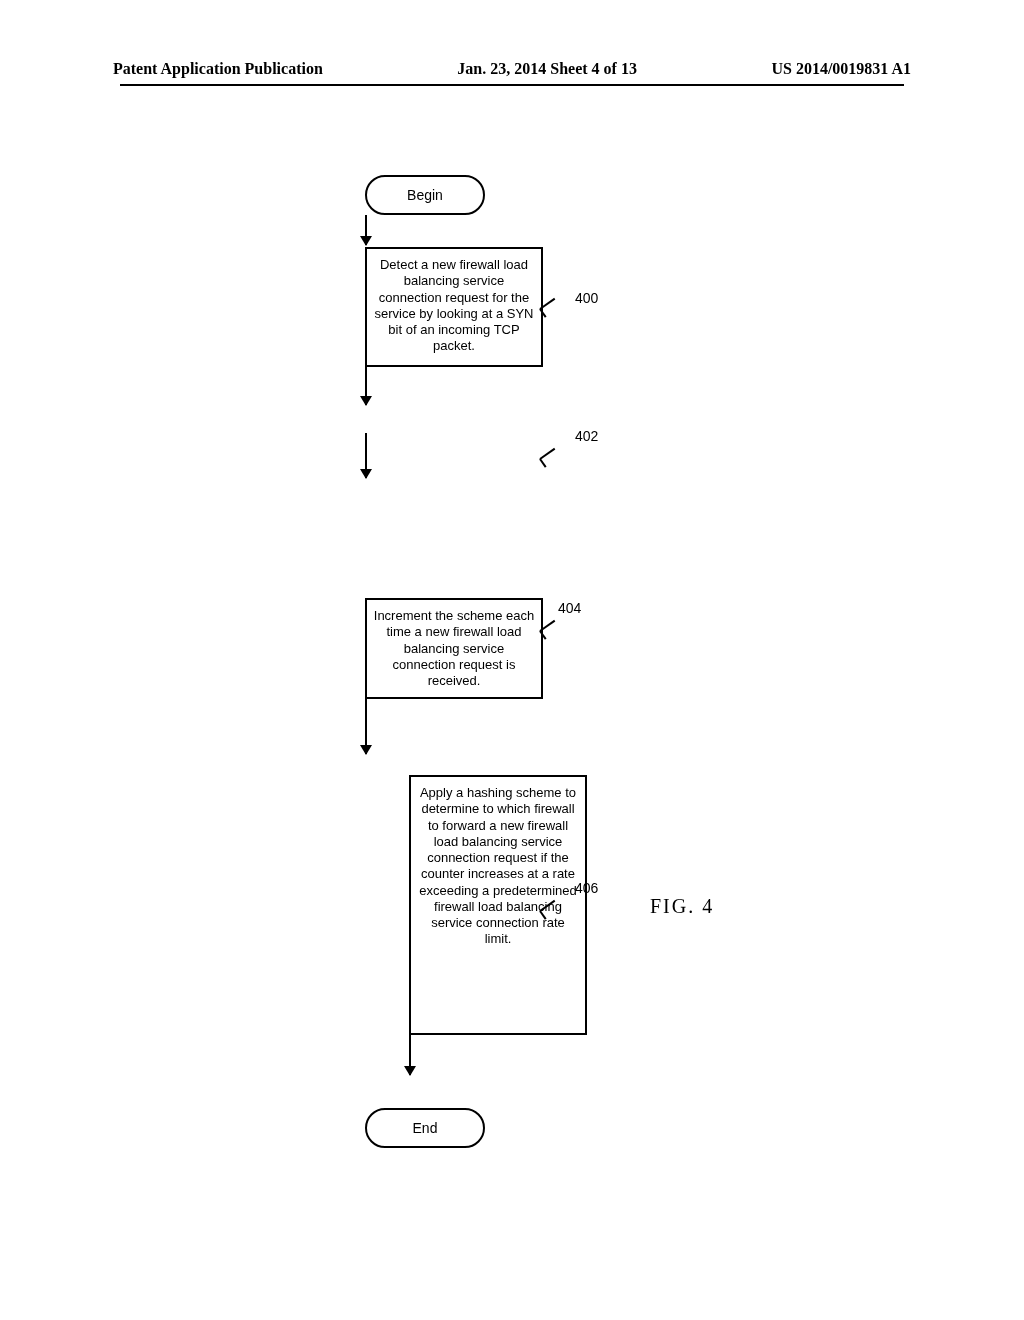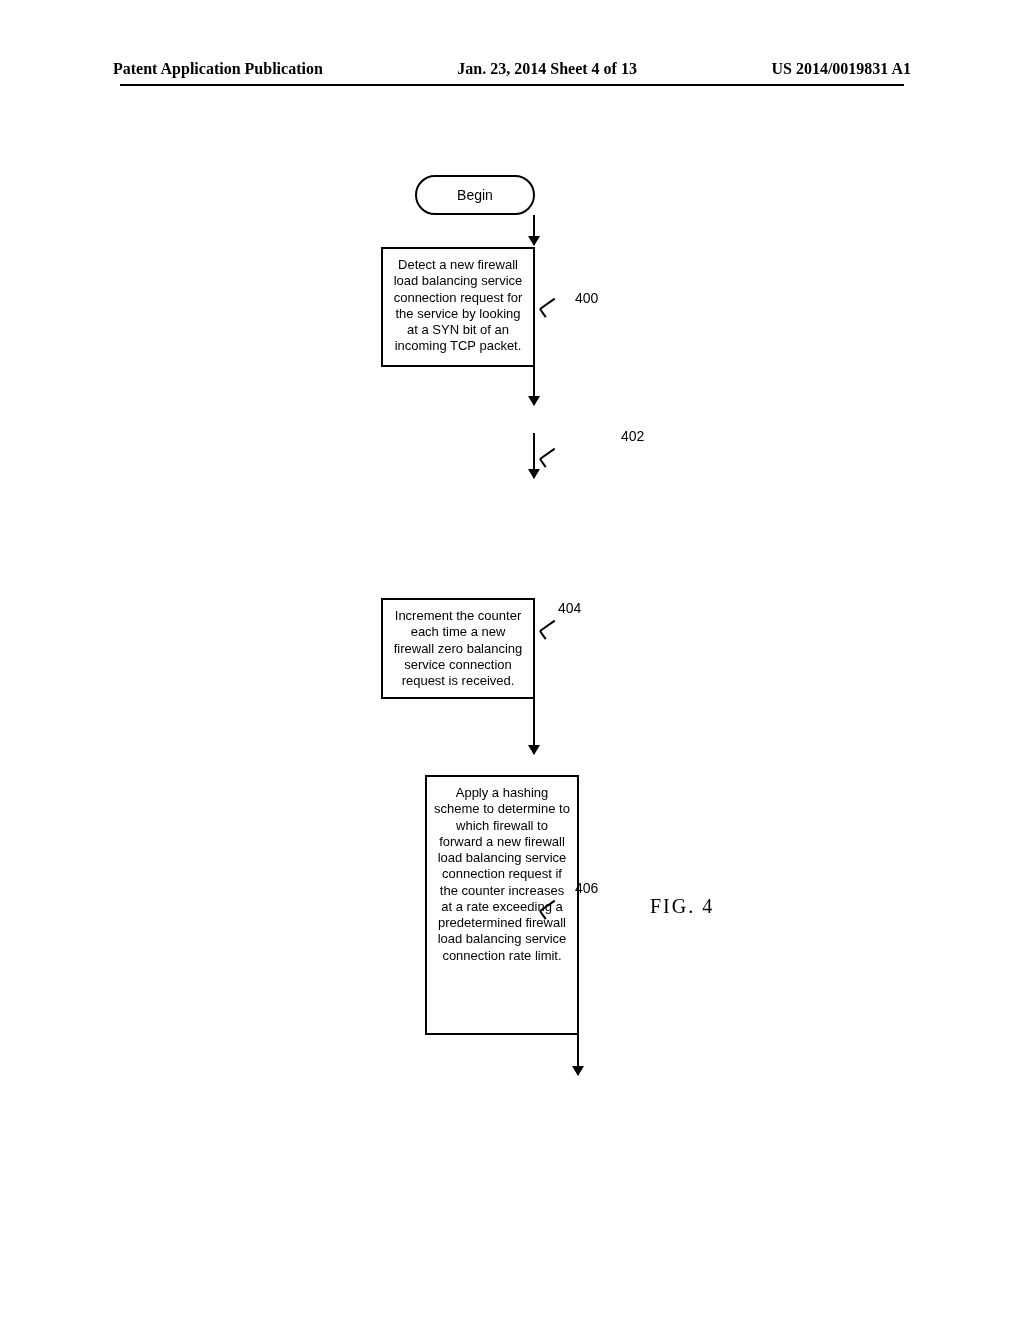--- a/index.html
+++ b/index.html
@@ -33,37 +33,37 @@
     background: #000;
   }
 
   
   .col {
     position: absolute;
     left: 365px;
     width: 170px;
     display: flex;
     flex-direction: column;
-    align-items: flex-end;
+    align-items: flex-start;
   }
 
   .terminator {
     width: 120px;
     height: 40px;
     border: 2px solid #000;
     border-radius: 20px;
     display: flex;
     align-items: center;
     justify-content: center;
     font-size: 14px;
     background: #fff;
   }
 
   .box {
-    width: 154px;
+    width: 178px;
     border: 2px solid #000;
     padding: 8px 6px;
     font-size: 13px;
     text-align: center;
     background: #fff;
     line-height: 1.25;
   }
   .box.wide { min-height: 120px; }
 
   .arrow-v {
@@ -142,37 +142,42 @@
       <span>Detect a new firewall load balancing service connection request for the service by looking at a SYN bit of an incoming TCP packet.</span>
     </div>
     <div class="arrow-v" style="height:38px;"></div>
   </div>
   <span class="ref-label" style="top:290px; left:575px;">400</span>
   <span class="ref-tick" style="top:298px; left:540px;"></span>
 
   <div class="col" style="top:433px;">
     <div class="arrow-v" style="height:45px;"></div>
   </div>
-  <span class="ref-label" style="top:428px; left:575px;margin-left:46px;">402</span>
+  <span class="ref-label" style="top:428px; left:575px;">402</span>
   <span class="ref-tick" style="top:448px; left:540px;"></span>
 
   <div class="col" style="top:598px;">
     <div class="box">
-      <span>Increment the counter each time a new firewall zero balancing service connection request is received.</span>
+      <span>Increment the scheme each time a new firewall load balancing service connection request is received.</span>
     </div>
     <div class="arrow-v" style="height:55px;"></div>
   </div>
   <span class="ref-label" style="top:600px; left:558px;">404</span>
   <span class="ref-tick" style="top:620px; left:540px;"></span>
 
   <div class="col" style="top:775px;margin-left:44px;">
     <div class="box" style="min-height:260px;">
       <span>Apply a hashing scheme to determine to which firewall to forward a new firewall load balancing service connection request if the counter increases at a rate exceeding a predetermined firewall load balancing service connection rate limit.</span>
     </div>
     <div class="arrow-v" style="height:40px;"></div>
   </div>
   <span class="ref-label" style="top:880px; left:575px;">406</span>
   <span class="ref-tick" style="top:900px; left:540px;"></span>
 
+  <div class="col" style="top:1108px;">
+    <div class="terminator">
+      <span>End</span>
+    </div>
+  </div>
 
   <span class="figlabel" style="top:895px; left:650px;">FIG. 4</span>
 
 </div>
 
 </body></html>

